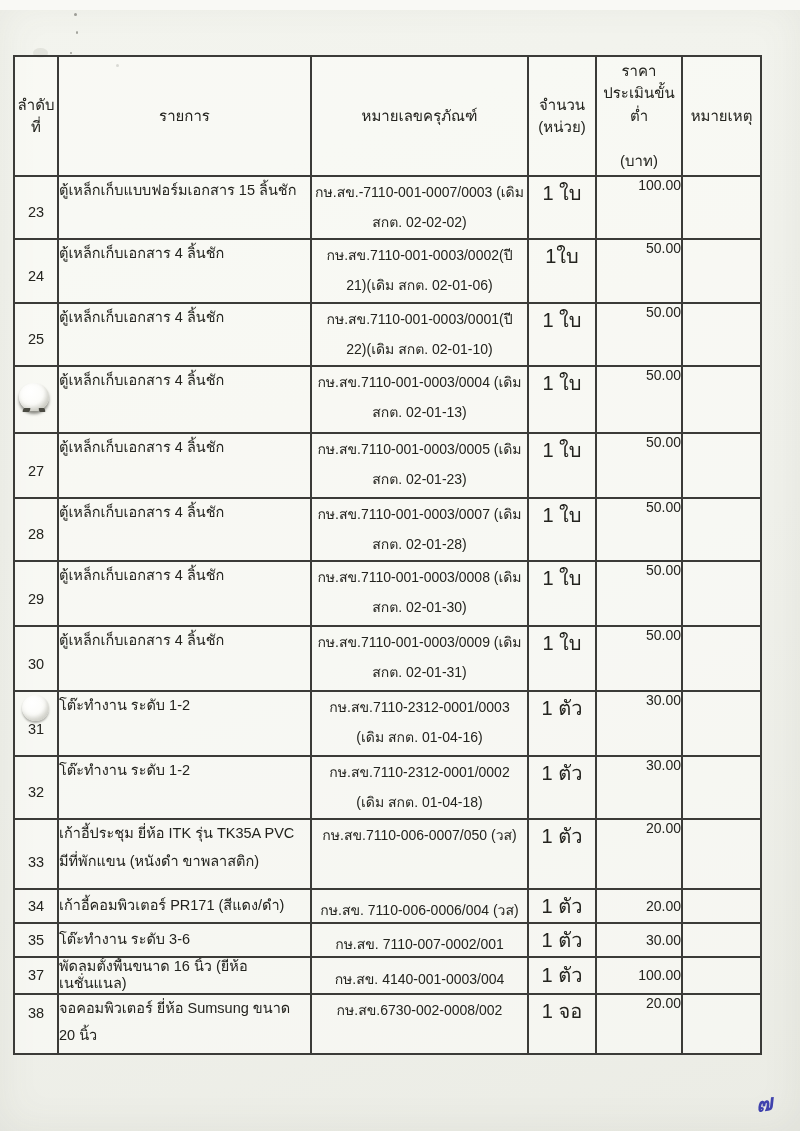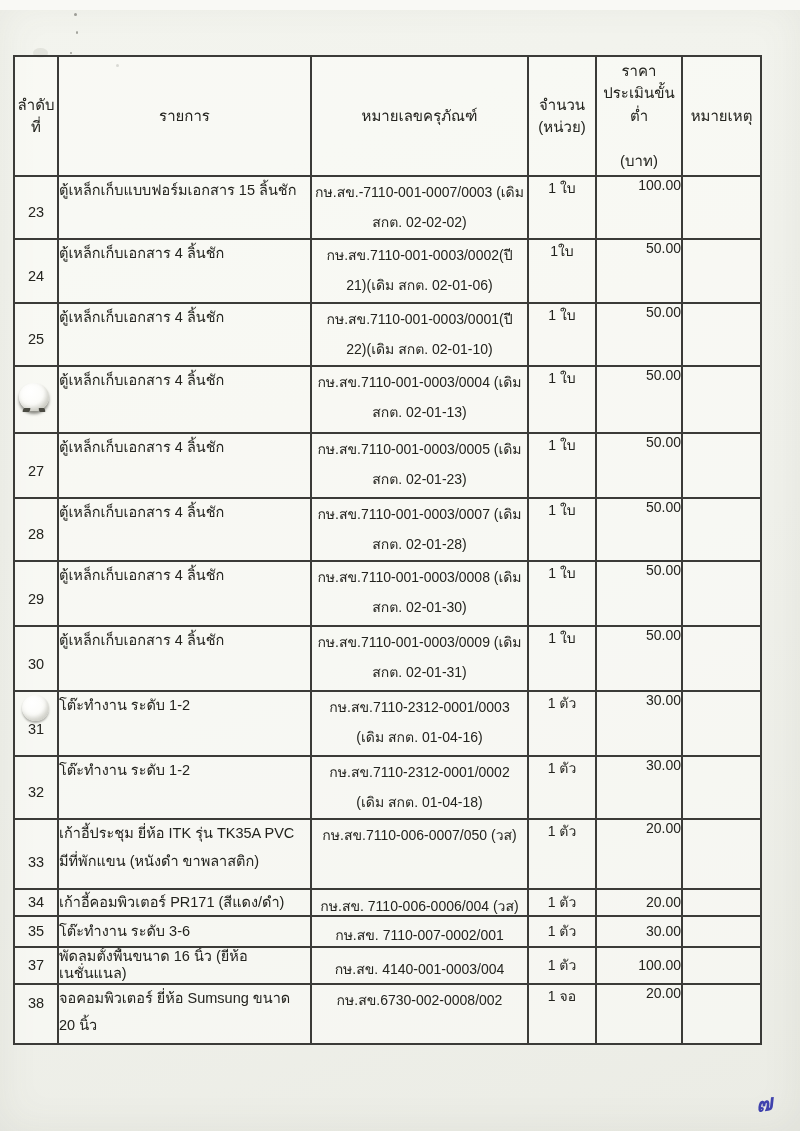--- a/index.html
+++ b/index.html
@@ -37,21 +37,21 @@
   .c-item{
     text-align:left;vertical-align:top;padding:3px 4px 0 4px;
     font-size:14.5px;white-space:pre-line;line-height:1.9;
   }
   tr.short .c-item{vertical-align:middle;padding-top:0;line-height:1.2;}
   .c-asset{
     text-align:center;vertical-align:top;padding-top:6px;
     font-size:14px;white-space:pre-line;line-height:2.15;
   }
   tr.short .c-asset{vertical-align:middle;padding-top:8px;line-height:1.2;}
-  .c-qty{text-align:center;vertical-align:top;padding-top:9px;font-size:14px;}
+  .c-qty{text-align:center;vertical-align:top;padding-top:9px;font-size:20px;}
   tr.short .c-qty{vertical-align:middle;padding-top:0;}
   .c-price{text-align:right;vertical-align:top;padding:9px 16px 0 0;font-size:14px;}
   tr.short .c-price{vertical-align:middle;padding-top:0;}
   .hole{
     position:absolute;border-radius:50%;
     background:radial-gradient(circle at 38% 30%,#ffffff 0%,#fcfcf9 50%,#e9e9e2 78%,#d6d6cd 100%);
     box-shadow:0 3px 3px rgba(55,55,48,0.55), inset -2px -3px 5px rgba(140,140,128,0.35);
   }
   .hole-1{left:19px;top:383px;width:30px;height:28px;}
   .hole-2{left:22px;top:695px;width:27px;height:26px;box-shadow:0 2px 2px rgba(70,70,62,0.4), inset -2px -3px 5px rgba(140,140,128,0.3);}

